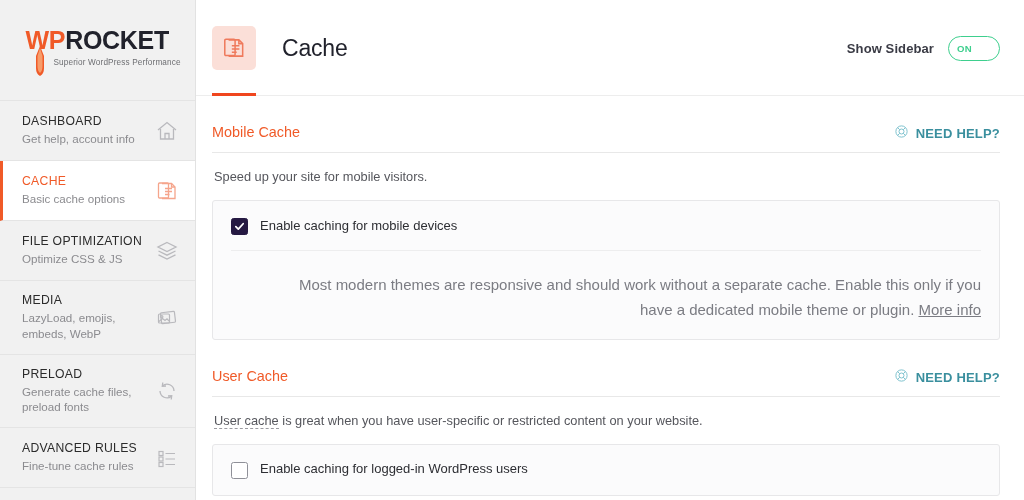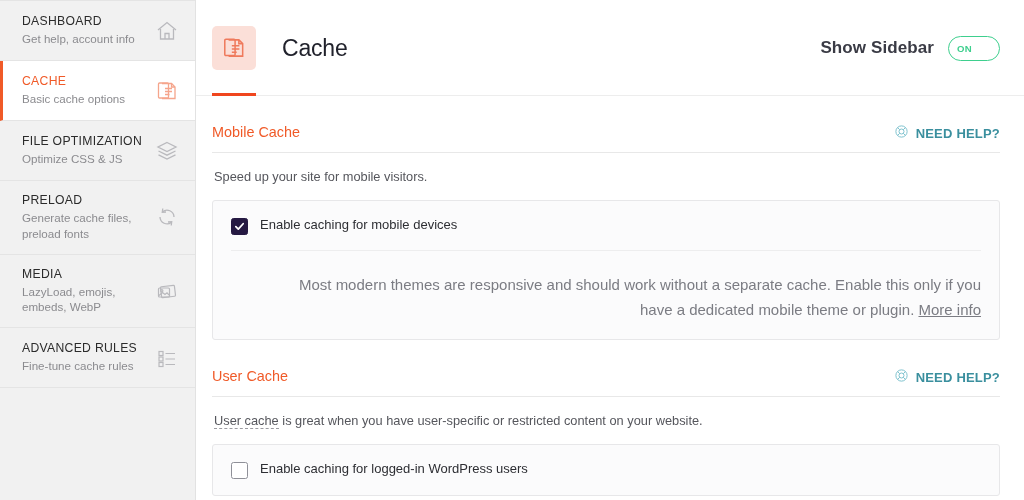--- a/index.html
+++ b/index.html
@@ -139,21 +139,21 @@
     font-weight: normal;
     letter-spacing: -0.2px;
   }
   .header-right {
     margin-left: auto;
     display: flex;
     align-items: center;
     gap: 14px;
   }
   .sidebar-toggle-label {
-    font-size: 17px;
+    font-size: 13px;
     font-weight: bold;
     color: #3a3b45;
     letter-spacing: 0.1px;
   }
   .toggle {
     width: 52px;
     height: 25px;
     border-radius: 13px;
     border: 1.5px solid #3ecf8e;
     background: #ffffff;
@@ -231,21 +231,21 @@
     color: #55565c;
   }
   .card {
     border: 1px solid #e7e7e9;
     border-radius: 3px;
     background: #fbfbfc;
     padding: 16px 18px;
   }
   .chk-row {
     display: flex;
-    align-items: flex-start;
+    align-items: center;
     gap: 12px;
   }
   .chk {
     flex: 0 0 17px;
     width: 17px;
     height: 17px;
     border-radius: 2.5px;
     border: 1.5px solid #8f9098;
     background: #ffffff;
     margin-top: 1px;
@@ -284,20 +284,32 @@
     cursor: pointer;
   }
 </style>
 </head>
 <body>
 
 <div class="app">
 
   <aside class="sidebar">
 
+    <div class="logo-wrap">
+      <div class="logo">
+        <svg class="logo-flame" viewBox="0 0 16 30">
+          <path d="M8 0 L12 10 L12 22 Q12 28 8 30 Q4 28 4 22 L4 10 Z" fill="#f05a28"></path>
+          <path d="M8 2 L10.5 10 L10.5 20 Q10.5 25 8 27 Q5.5 25 5.5 20 L5.5 10 Z" fill="#f79c6a"></path>
+        </svg>
+        <div class="logo-main">
+          <span class="logo-wp">WP</span><span class="logo-rocket">ROCKET</span>
+        </div>
+        <div class="logo-tag">Superior WordPress Performance</div>
+      </div>
+    </div>
 
     <nav class="nav">
 
       <div class="nav-item">
         <div class="nav-text">
           <div class="nav-title">DASHBOARD</div>
           <div class="nav-sub">Get help, account info</div>
         </div>
         <div class="nav-icon">
           <svg width="24" height="24" viewBox="0 0 24 24" fill="none" stroke="#b9b9bd" stroke-width="1.3">
@@ -332,44 +344,44 @@
           <svg width="24" height="24" viewBox="0 0 24 24" fill="none" stroke="#b9b9bd" stroke-width="1.3">
             <path d="M12 3.5 L21 8 L12 12.5 L3 8 Z"></path>
             <path d="M3.5 12 L12 16.2 L20.5 12"></path>
             <path d="M3.5 15.8 L12 20 L20.5 15.8"></path>
           </svg>
         </div>
       </div>
 
       <div class="nav-item">
         <div class="nav-text">
+          <div class="nav-title">MEDIA</div>
+          <div class="nav-sub">LazyLoad, emojis, embeds, WebP</div>
+        </div>
+        <div class="nav-icon">
+          <svg width="24" height="24" viewBox="0 0 24 24" fill="none" stroke="#b9b9bd" stroke-width="1.2">
+            <rect x="6" y="7" width="14" height="11" rx="1" transform="rotate(-7 13 12.5)"></rect>
+            <rect x="3.5" y="9" width="11" height="9" rx="1"></rect>
+            <circle cx="6.8" cy="11.8" r="1.1"></circle>
+            <path d="M4 16.5 L7.5 13.5 L10 15.5 L12 13.8 L14 16"></path>
+          </svg>
+        </div>
+      </div>
+
+      <div class="nav-item">
+        <div class="nav-text">
           <div class="nav-title">PRELOAD</div>
           <div class="nav-sub">Generate cache files, preload fonts</div>
         </div>
         <div class="nav-icon">
           <svg width="24" height="24" viewBox="0 0 24 24" fill="none" stroke="#b9b9bd" stroke-width="1.3">
             <path d="M19 12 A7 7 0 0 0 7.5 6.8"></path>
             <path d="M5 12 A7 7 0 0 0 16.5 17.2"></path>
             <path d="M7.8 3.5 L7.3 7.2 L11 7"></path>
             <path d="M16.2 20.5 L16.7 16.8 L13 17"></path>
-          </svg>
-        </div>
-      </div>
-
-      <div class="nav-item">
-        <div class="nav-text">
-          <div class="nav-title">MEDIA</div>
-          <div class="nav-sub">LazyLoad, emojis, embeds, WebP</div>
-        </div>
-        <div class="nav-icon">
-          <svg width="24" height="24" viewBox="0 0 24 24" fill="none" stroke="#b9b9bd" stroke-width="1.2">
-            <rect x="6" y="7" width="14" height="11" rx="1" transform="rotate(-7 13 12.5)"></rect>
-            <rect x="3.5" y="9" width="11" height="9" rx="1"></rect>
-            <circle cx="6.8" cy="11.8" r="1.1"></circle>
-            <path d="M4 16.5 L7.5 13.5 L10 15.5 L12 13.8 L14 16"></path>
           </svg>
         </div>
       </div>
 
       <div class="nav-item">
         <div class="nav-text">
           <div class="nav-title">ADVANCED RULES</div>
           <div class="nav-sub">Fine-tune cache rules</div>
         </div>
         <div class="nav-icon">

